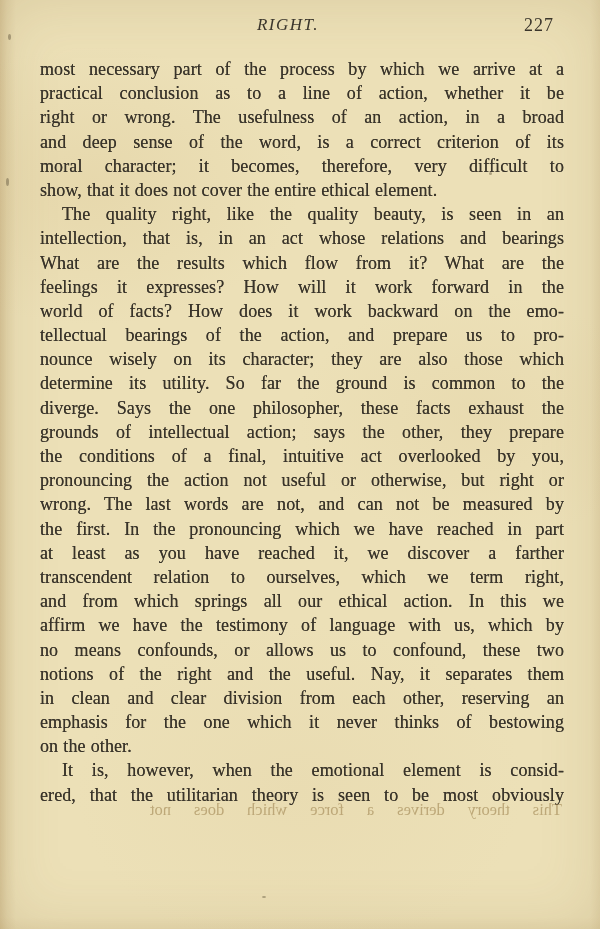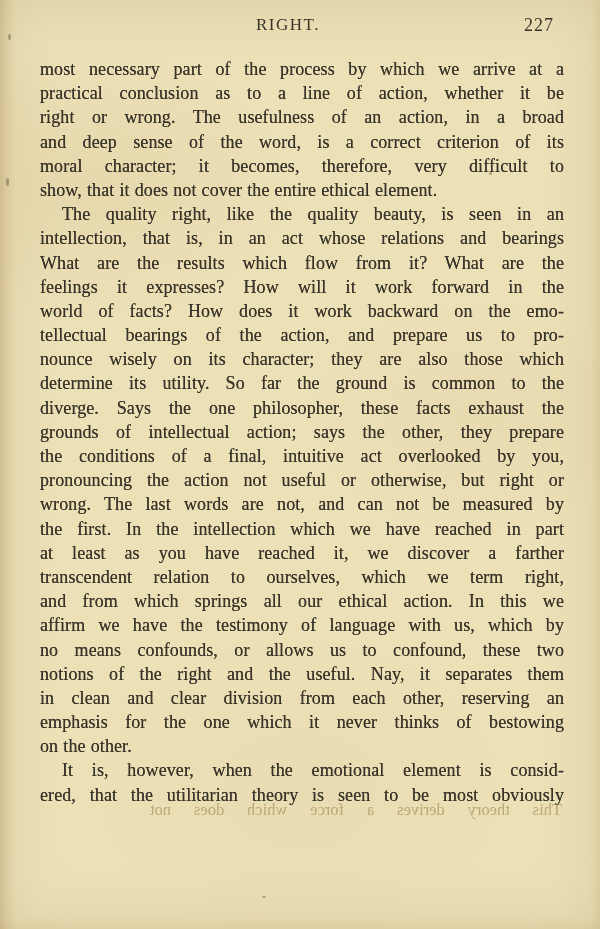--- a/index.html
+++ b/index.html
@@ -17,21 +17,21 @@
     box-shadow: inset 0 0 60px rgba(140,110,60,.18);
     overflow:hidden;
     font-family:"Liberation Serif", serif;
     color:#39342a;
   }
   .header {
     position:absolute; top:15px; left:40px; width:524px; height:24px;
   }
   .running-title {
     position:absolute; left:0; right:28px; text-align:center;
-    font-size:17px; letter-spacing:1.5px;
+    font-style:italic; font-size:17px; letter-spacing:1.5px;
     color:#3b362c;
   }
   .page-number {
     position:absolute; right:10px; top:0;
     font-size:18px; letter-spacing:1px; color:#3b362c;
   }
   .text-block {
     position:absolute; left:40px; top:57px; width:524px;
   }
   .line {
@@ -80,21 +80,21 @@
       <div class="line">feelings it expresses?  How will it work forward in the</div>
       <div class="line">world of facts?  How does it work backward on the emo-</div>
       <div class="line">tellectual bearings of the action, and prepare us to pro-</div>
       <div class="line">nounce wisely on its character; they are also those which</div>
       <div class="line">determine its utility.  So far the ground is common to the</div>
       <div class="line">diverge.  Says the one philosopher, these facts exhaust the</div>
       <div class="line">grounds of intellectual action; says the other, they prepare</div>
       <div class="line">the conditions of a final, intuitive act overlooked by you,</div>
       <div class="line">pronouncing the action not useful or otherwise, but right or</div>
       <div class="line">wrong.  The last words are not, and can not be measured by</div>
-      <div class="line">the first.  In the intellection which we have reached in part</div>
+      <div class="line">the first.  In the pronouncing which we have reached in part</div>
       <div class="line">at least as you have reached it, we discover a farther</div>
       <div class="line">transcendent relation to ourselves, which we term right,</div>
       <div class="line">and from which springs all our ethical action.  In this we</div>
       <div class="line">affirm we have the testimony of language with us, which by</div>
       <div class="line">no means confounds, or allows us to confound, these two</div>
       <div class="line">notions of the right and the useful.  Nay, it separates them</div>
       <div class="line">in clean and clear division from each other, reserving an</div>
       <div class="line">emphasis for the one which it never thinks of bestowing</div>
       <div class="line para-end">on the other.</div>
       <div class="line indent">It is, however, when the emotional element is consid-</div>

